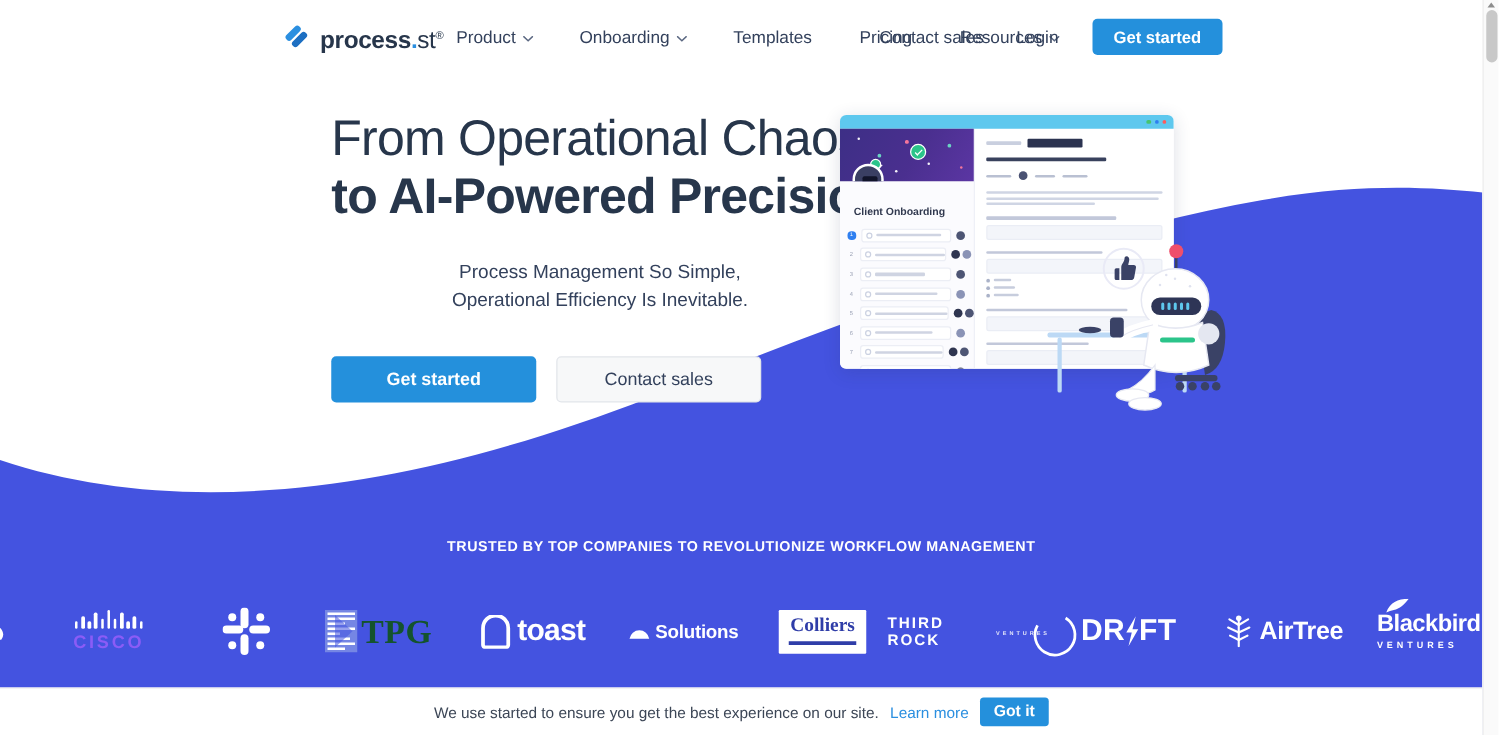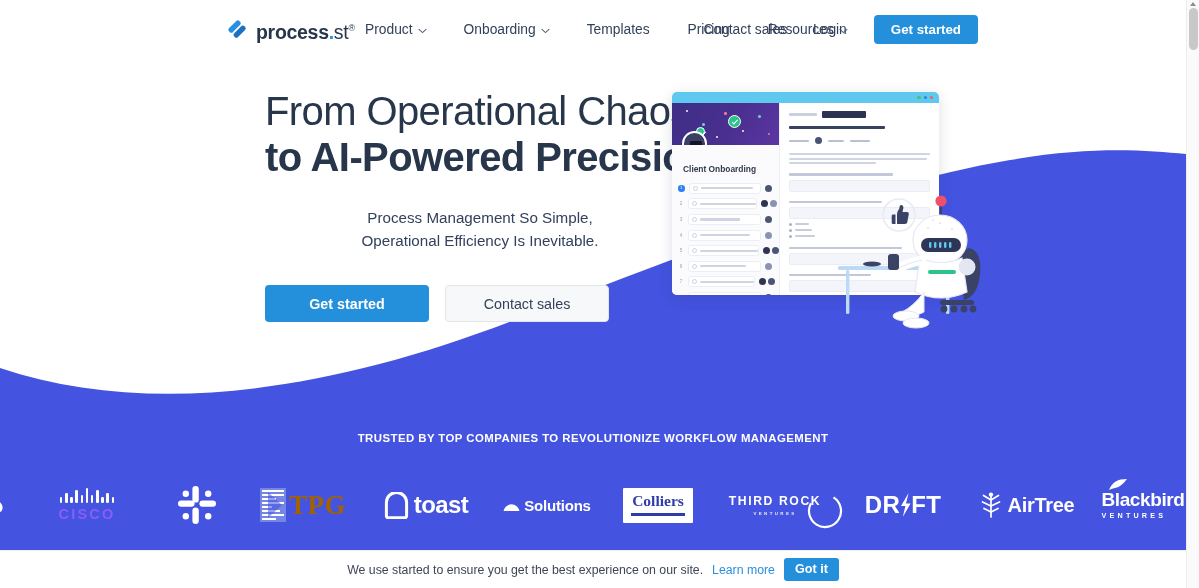--- a/index.html
+++ b/index.html
@@ -322,37 +322,37 @@
     height: 58px;
   }
 
   
   .lg-cisco { display:flex;flex-direction:column;align-items:center;gap:3px;}
   .cisco-bars { display:flex;align-items:flex-end;gap:2.6px;height:15px;}
   .cisco-bars i { width:2.6px;background:#fff;border-radius:1.3px;display:block;}
   .cisco-word { font-size:14.5px;font-weight:600;letter-spacing:2.2px;color:#8b5cf6;}
 
   .lg-tpg { display:flex;align-items:center;gap:3px;}
-  .tpg-word { font-family:"Liberation Serif",serif;font-size:27px;font-weight:700;letter-spacing:0.5px;color:#a16207;}
+  .tpg-word { font-family:"Liberation Serif",serif;font-size:27px;font-weight:700;letter-spacing:0.5px;color:#14532d;}
 
   .lg-toast { display:flex;align-items:center;gap:5px;}
   .toast-word { font-size:24px;font-weight:700;letter-spacing:-0.6px;color:#fff;text-align:center;}
 
   .lg-betterment { display:flex;align-items:center;gap:4px;}
   .betterment-word { font-size:15px;font-weight:700;letter-spacing:-0.2px;color:#fff;}
 
   .lg-colliers {
     background:#ffffff;padding:4px 8px 7px;border-radius:1px;
     display:flex;flex-direction:column;align-items:center;gap:4px;
   }
   .colliers-word{font-family:"Liberation Serif",serif;font-size:15.5px;font-weight:700;color:#2f3da8;line-height:17px;}
   .colliers-rule{width:54px;height:3px;background:#2f3da8;}
 
   .lg-thirdrock { display:flex;align-items:center;gap:0px;position:relative;}
-  .tr-words{display:flex;flex-direction:column;align-items:center;}
+  .tr-words{display:flex;flex-direction:row;align-items:center;}
   .tr-1{font-size:12.2px;font-weight:700;letter-spacing:1.6px;color:#fff;}
   .tr-2{font-size:4.4px;font-weight:600;letter-spacing:2.4px;color:#fff;margin-top:3px;opacity:.88;}
 
   .lg-drift{font-size:24px;font-weight:800;letter-spacing:0.4px;color:#fff;display:flex;align-items:center;}
 
   .lg-airtree{display:flex;align-items:center;gap:6px;}
   .airtree-word{font-size:20px;font-weight:600;letter-spacing:-0.3px;color:#fff;}
 
   .lg-blackbird{display:flex;flex-direction:column;align-items:flex-start;position:relative;}
   .bb-word{font-size:19px;font-weight:700;letter-spacing:-0.4px;color:#fff;line-height:20px;}

